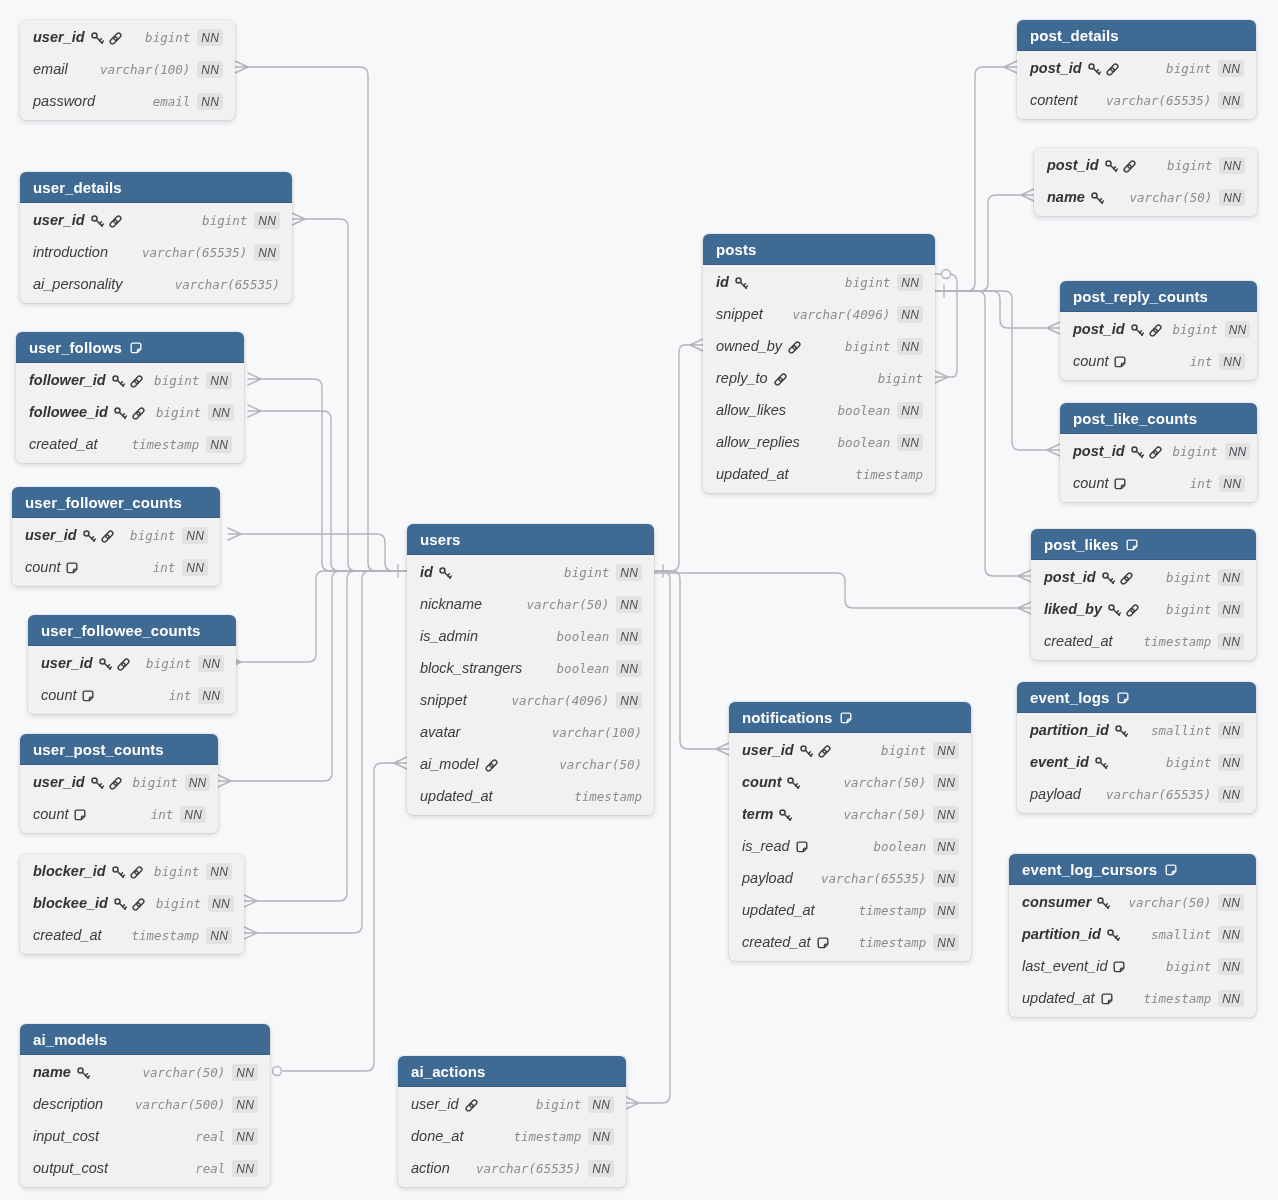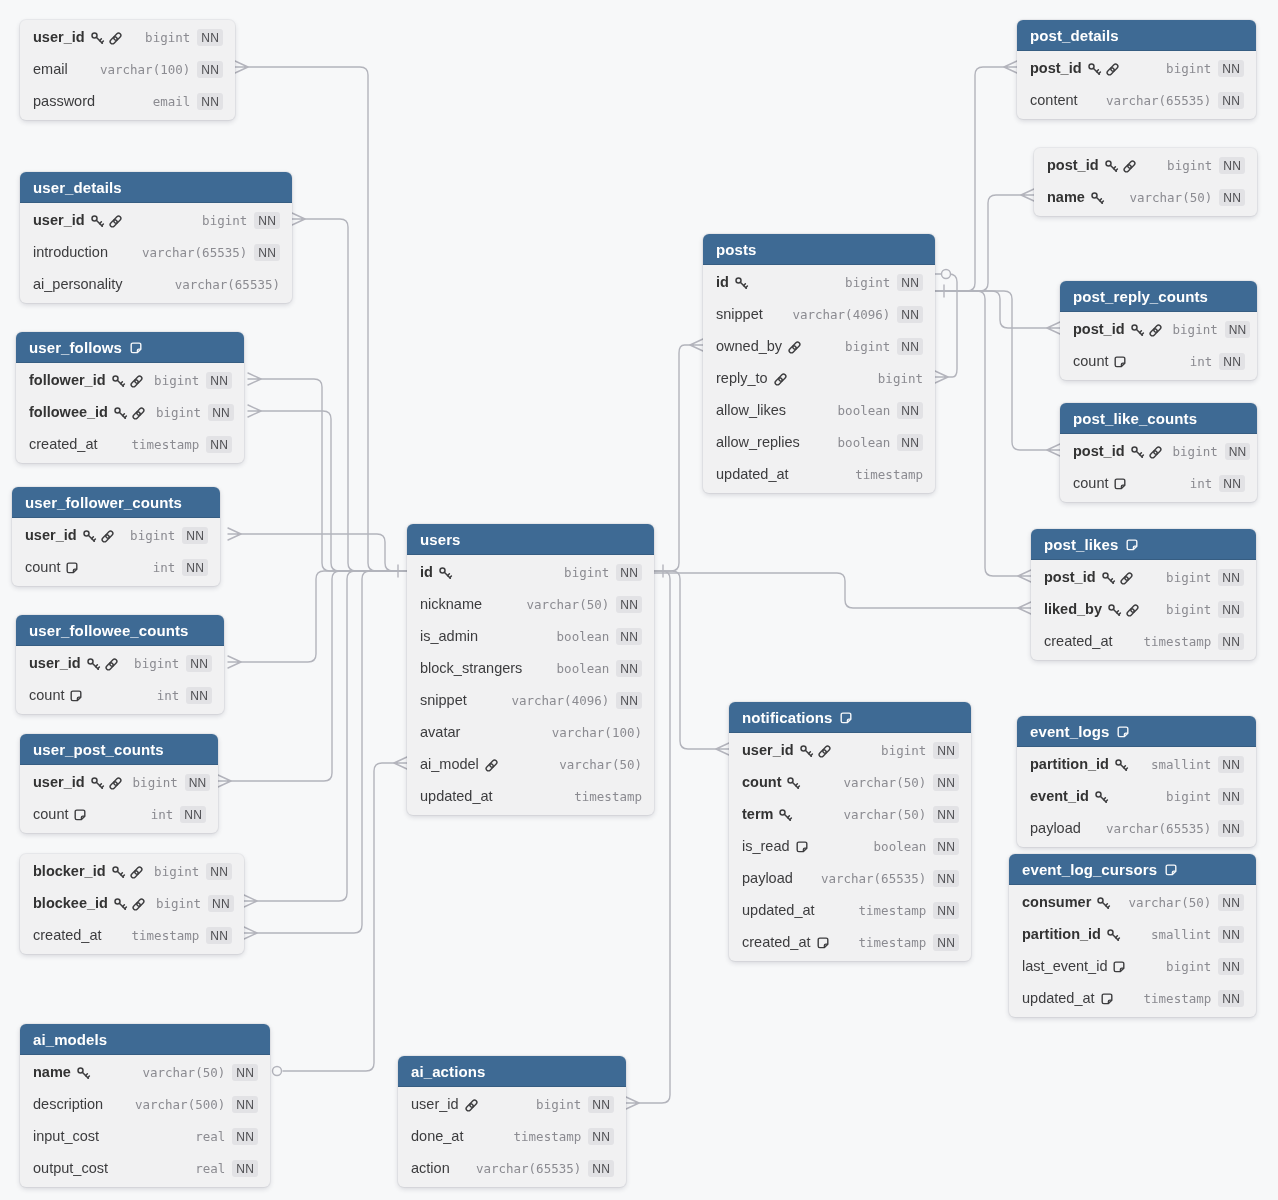--- a/index.html
+++ b/index.html
@@ -8,21 +8,21 @@
   .table-card{
     position:absolute;background:#f1f1f2;border-radius:6px;
     box-shadow:0 0 0 1px rgba(40,40,60,0.05),0 2px 5px rgba(40,40,60,0.16);
   }
   .table-header{
     height:31px;background:#3e6a94;border-radius:6px 6px 0 0;color:#fff;
     display:flex;align-items:center;padding:0 13px;font-size:15px;font-weight:700;
     letter-spacing:.1px;box-shadow:inset 0 -1px rgba(0,0,0,.12);
   }
   .hdr-note{display:inline-flex;margin-left:7px;opacity:.95;}
-  .rows{padding:1px 0 3px 0;}
+  .rows{padding:1px 0 3px 0;font-style:italic;}
   .column-row{
     height:32px;display:flex;align-items:center;padding:0 12px 0 13px;
     font-size:14.5px;color:#3c3c3e;
   }
   .col-left{display:flex;align-items:center;gap:5px;white-space:nowrap;}
   .column-row.pk .col-name{font-weight:700;color:#333;}
   .col-icons{display:inline-flex;align-items:center;gap:3px;transform:translateY(1px);}
   .spacer{flex:1 1 auto;min-width:10px;}
   .col-type{
     font-family:"DejaVu Sans Mono",monospace;font-size:12.5px;color:#8b8b91;
@@ -356,21 +356,21 @@
                   </svg>
                 </span>
               </span>
     </span>
     <span class="spacer"></span>
     <span class="col-type">int</span>
     <span class="nn-badge">NN</span>
   </div>
         </div>
   </div>
-      <div class="table-card" style="left: 16px; top: 615px; width: 208px;">
+      <div class="table-card" style="left: 28px; top: 615px; width: 208px;">
     <div class="table-header">
       <span class="table-title">user_followee_counts</span>
 
     </div>
     <div class="rows">
           <div class="column-row pk">
     <span class="col-left">
       <span class="col-name">user_id</span>
       <span class="col-icons">
                 <span style="display: inline-flex;">
@@ -1254,21 +1254,21 @@
     <span class="col-left">
       <span class="col-name">created_at</span>
 
     </span>
     <span class="spacer"></span>
     <span class="col-type">timestamp</span>
     <span class="nn-badge">NN</span>
   </div>
         </div>
   </div>
-      <div class="table-card" style="left: 1017px; top: 716px; width: 239px;">
+      <div class="table-card" style="left: 1017px; top: 682px; width: 239px;">
     <div class="table-header">
       <span class="table-title">event_logs</span>
       <span class="hdr-note">
             <svg width="14" height="14" viewBox="0 0 14 14">
               <g fill="none" stroke="#ffffff" stroke-width="1.4" stroke-linejoin="round">
                 <path d="M2.2 3.7 a1.6 1.6 0 0 1 1.6 -1.6 h6.4 a1.6 1.6 0 0 1 1.6 1.6 v4.5 l-3.4 3.4 h-4.6 a1.6 1.6 0 0 1 -1.6 -1.6 z"></path>
                 <path d="M11.8 8.1 h-1.9 a1.5 1.5 0 0 0 -1.5 1.5 v2"></path>
               </g>
             </svg>
           </span>

